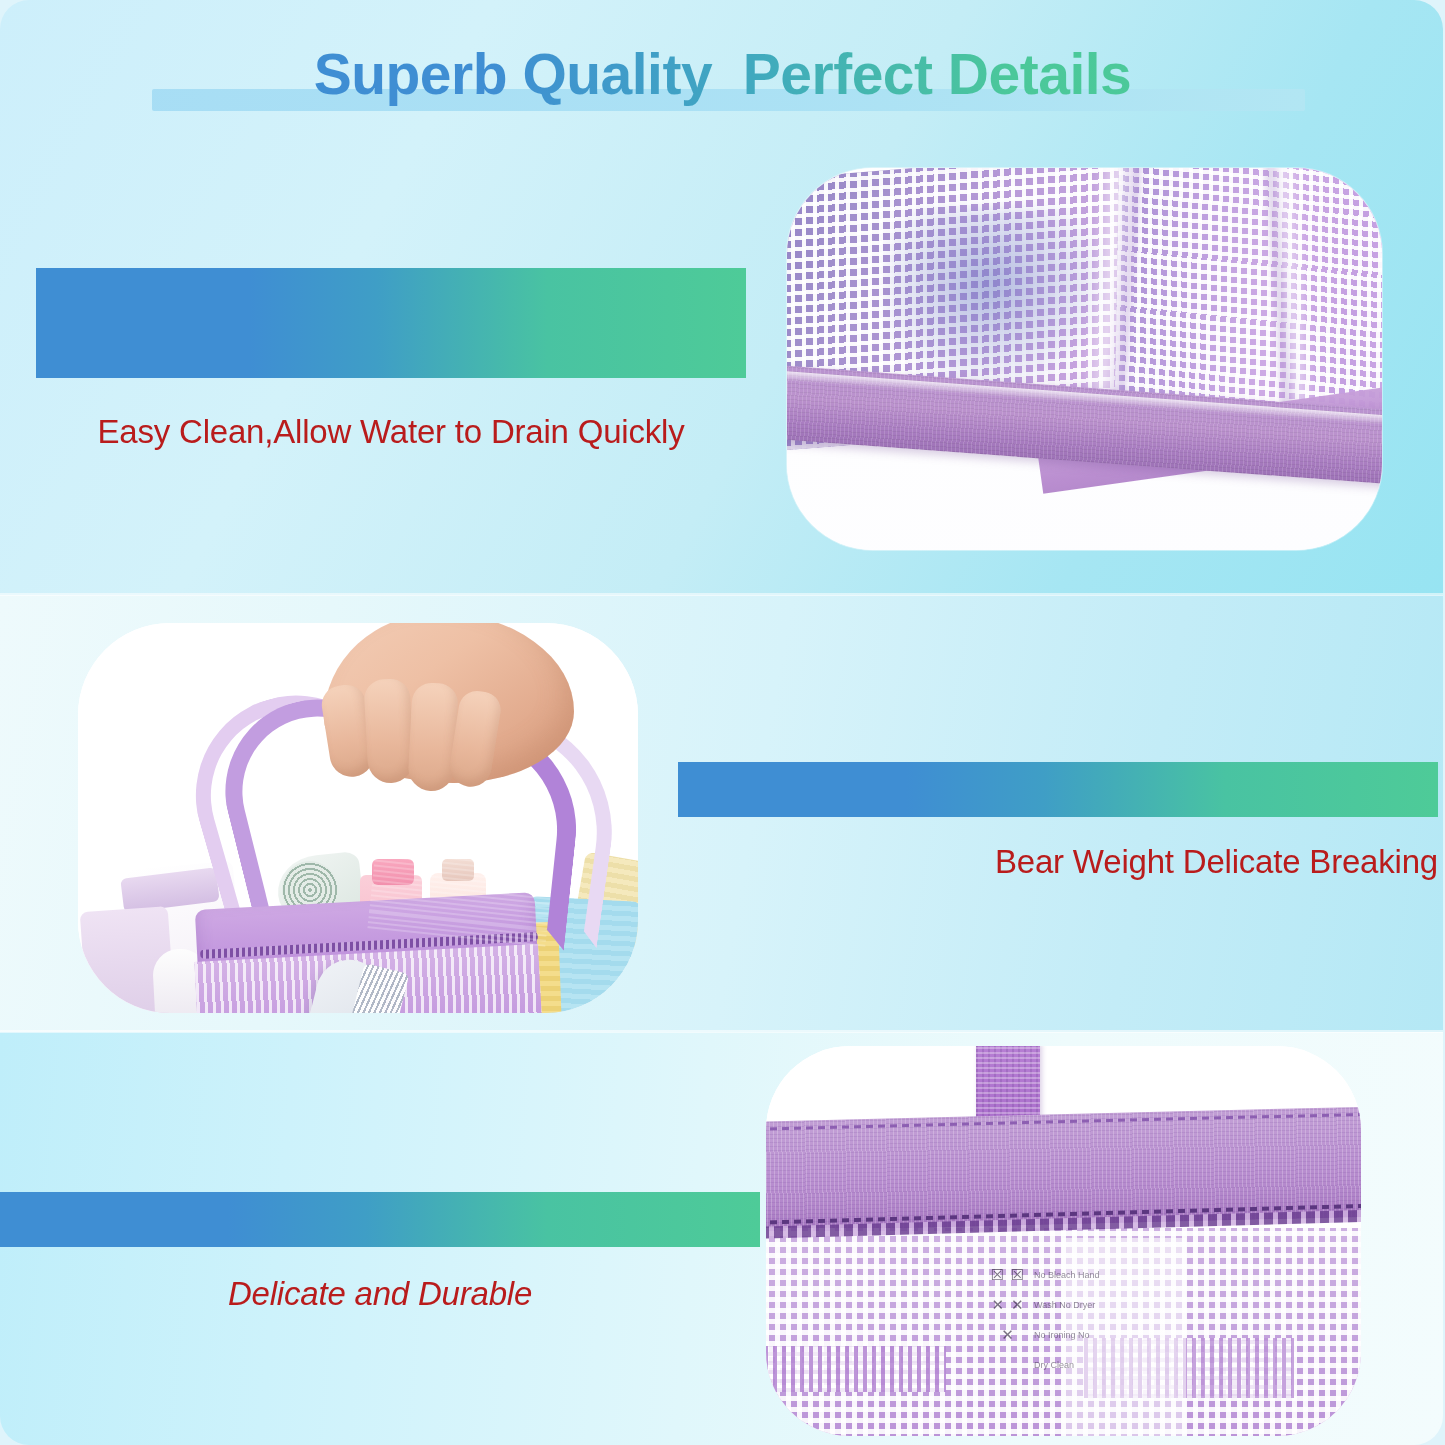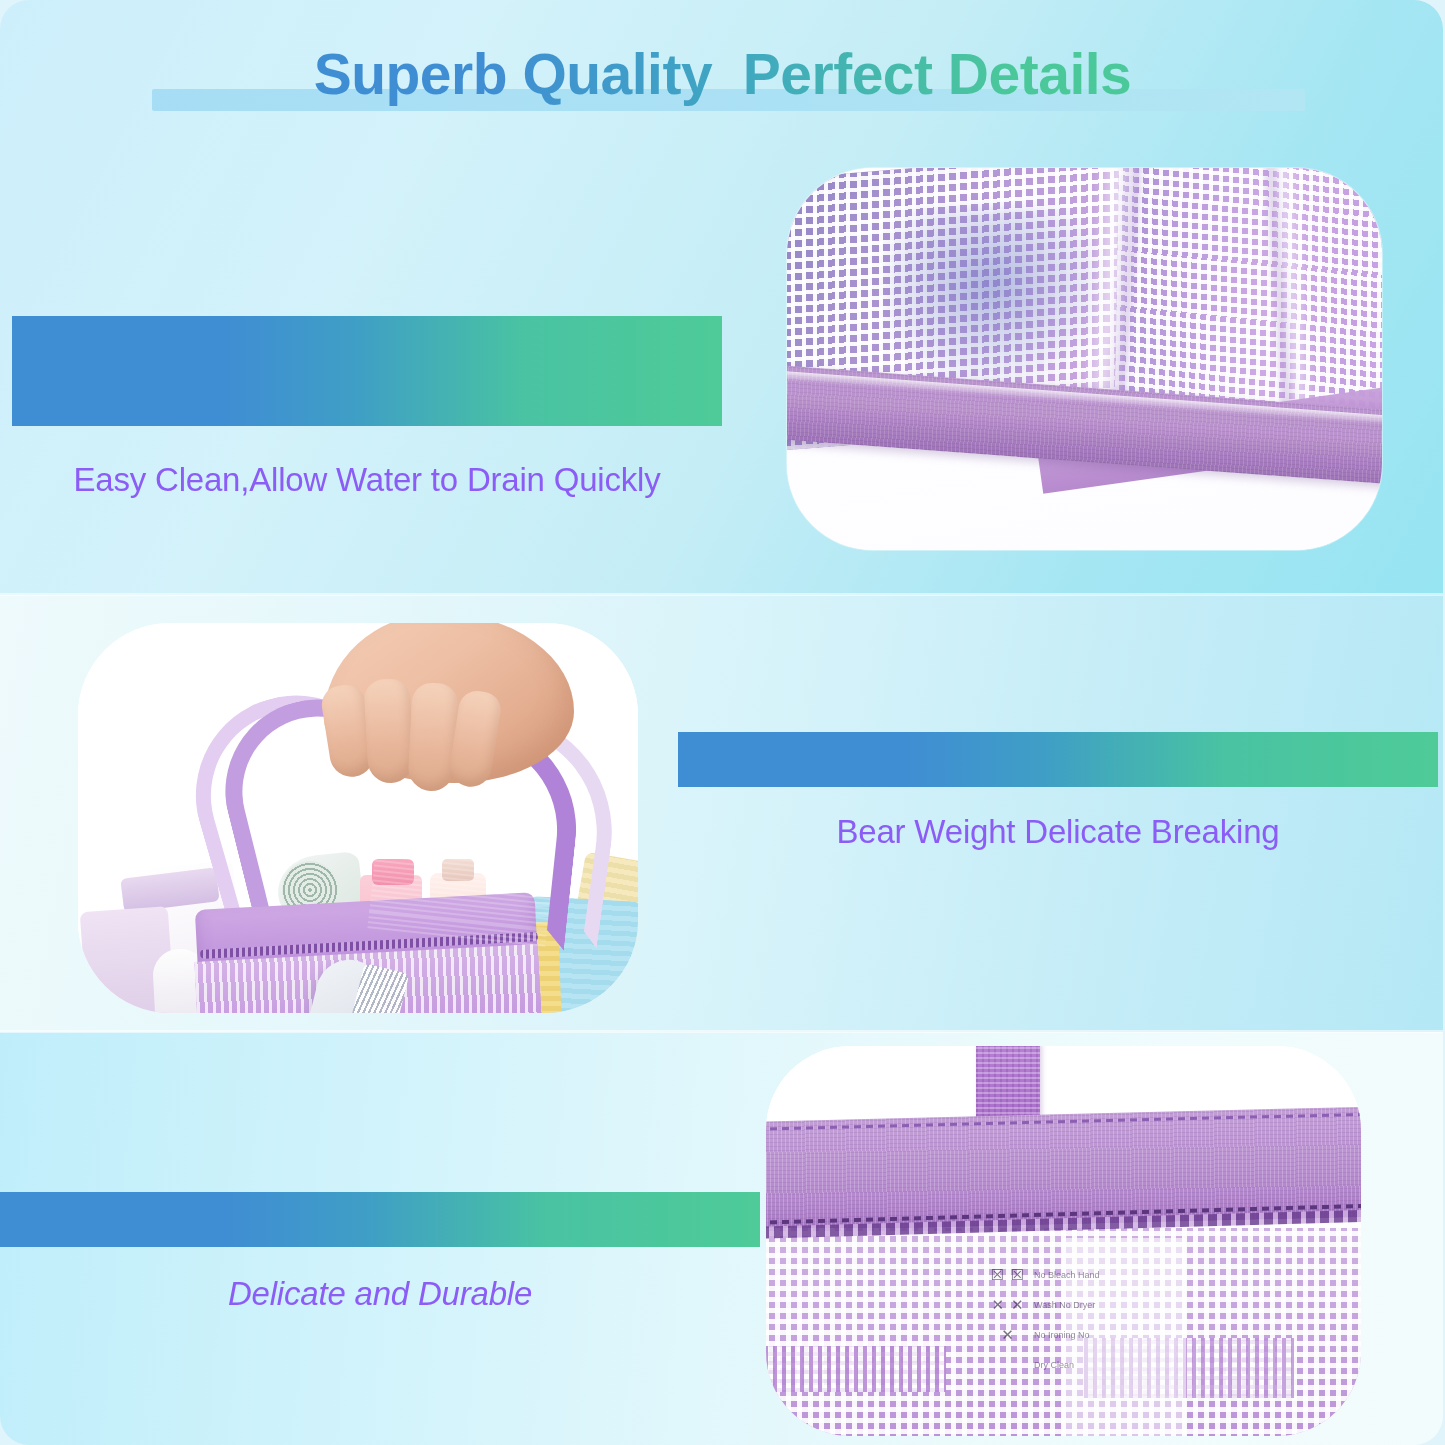--- a/index.html
+++ b/index.html
@@ -38,26 +38,26 @@
      -webkit-text-fill-color:transparent;
      text-shadow:none;}
 
   
   .txtblock{position:absolute;text-align:center;}
   .heading{
      font-size:47px;font-weight:700;line-height:1.17;letter-spacing:-0.4px;
      -webkit-background-clip:text;background-clip:text;color:transparent;
      -webkit-text-fill-color:transparent;margin:0;white-space:pre-line;}
   .h1grad{background:linear-gradient(90deg,#3f8ed3 0%,#3f8ed3 30%,#3f9ec6 48%,#49c3a2 72%,#4ecb98 100%);}
-  .sub{font-size:33px;font-weight:400;color:#8b5cf6;margin:0;line-height:1.25;
+  .sub{font-size:33px;font-weight:400;color:#b91c1c;margin:0;line-height:1.25;
        letter-spacing:-0.2px;}
 
-  #tb1{left:12px;top:268px;width:710px;margin-top:48px;}
+  #tb1{left:36px;top:268px;width:710px;}
   #tb1 .sub{margin-top:33px;}
-  #tb2{left:678px;top:732px;width:760px;}
+  #tb2{left:678px;top:762px;width:760px;text-align:right;}
   #tb2 .sub{margin-top:24px;}
   #tb3{left:0px;top:1192px;width:760px;}
   #tb3 .sub{margin-top:26px;font-style:italic;}
 
   
   .photo{position:absolute;overflow:hidden;border-radius:86px;
          background:#fff;}
   #photo1{left:787px;top:168px;width:595px;height:382px;
           box-shadow:0 0 0 1px rgba(255,255,255,.4);}
   #photo2{left:78px;top:623px;width:560px;height:390px;border-radius:92px;}

